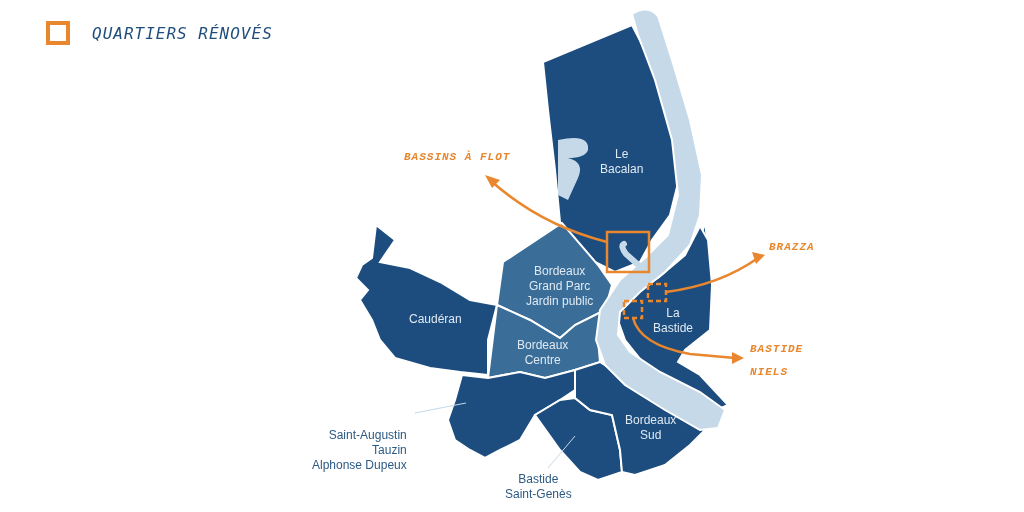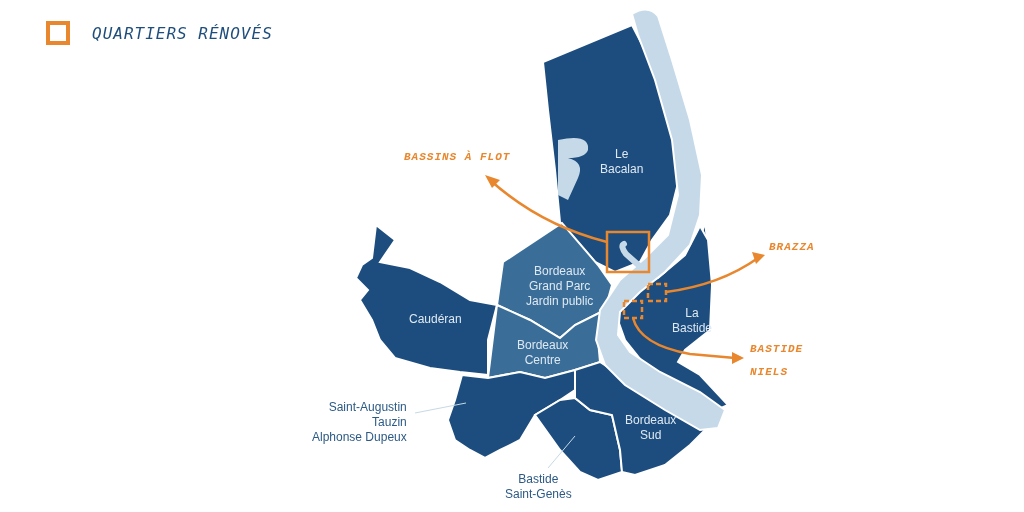--- a/index.html
+++ b/index.html
@@ -66,23 +66,23 @@
 </svg>
 
 <div class="lbl" style="left:600px;top:147px;">Le
 Bacalan</div>
 <div class="lbl" style="left:526px;top:264px;">Bordeaux
 Grand Parc
 Jardin public</div>
 <div class="lbl" style="left:409px;top:312px;">Caudéran</div>
 <div class="lbl" style="left:517px;top:338px;">Bordeaux
 Centre</div>
-<div class="lbl" style="left:672px;top:306px;text-align:center;">La
+<div class="lbl" style="left:653px;top:306px;text-align:center;">La
 Bastide</div>
-<div class="lbl dark" style="left:312px;top:400px;text-align:right;">Saint-Augustin
+<div class="lbl dark" style="left:312px;top:428px;text-align:right;">Saint-Augustin
 Tauzin
 Alphonse Dupeux</div>
 <div class="lbl" style="left:625px;top:413px;">Bordeaux
 Sud</div>
 <div class="lbl dark" style="left:505px;top:472px;">Bastide
 Saint-Genès</div>
 
 <div class="callout" style="left:404px;top:146px;text-transform:uppercase;">Bassins à flot</div>
 <div class="callout" style="left:769px;top:236px;text-transform:uppercase;text-align:center;">Brazza</div>
 <div class="callout" style="left:750px;top:338px;text-transform:uppercase;">Bastide

